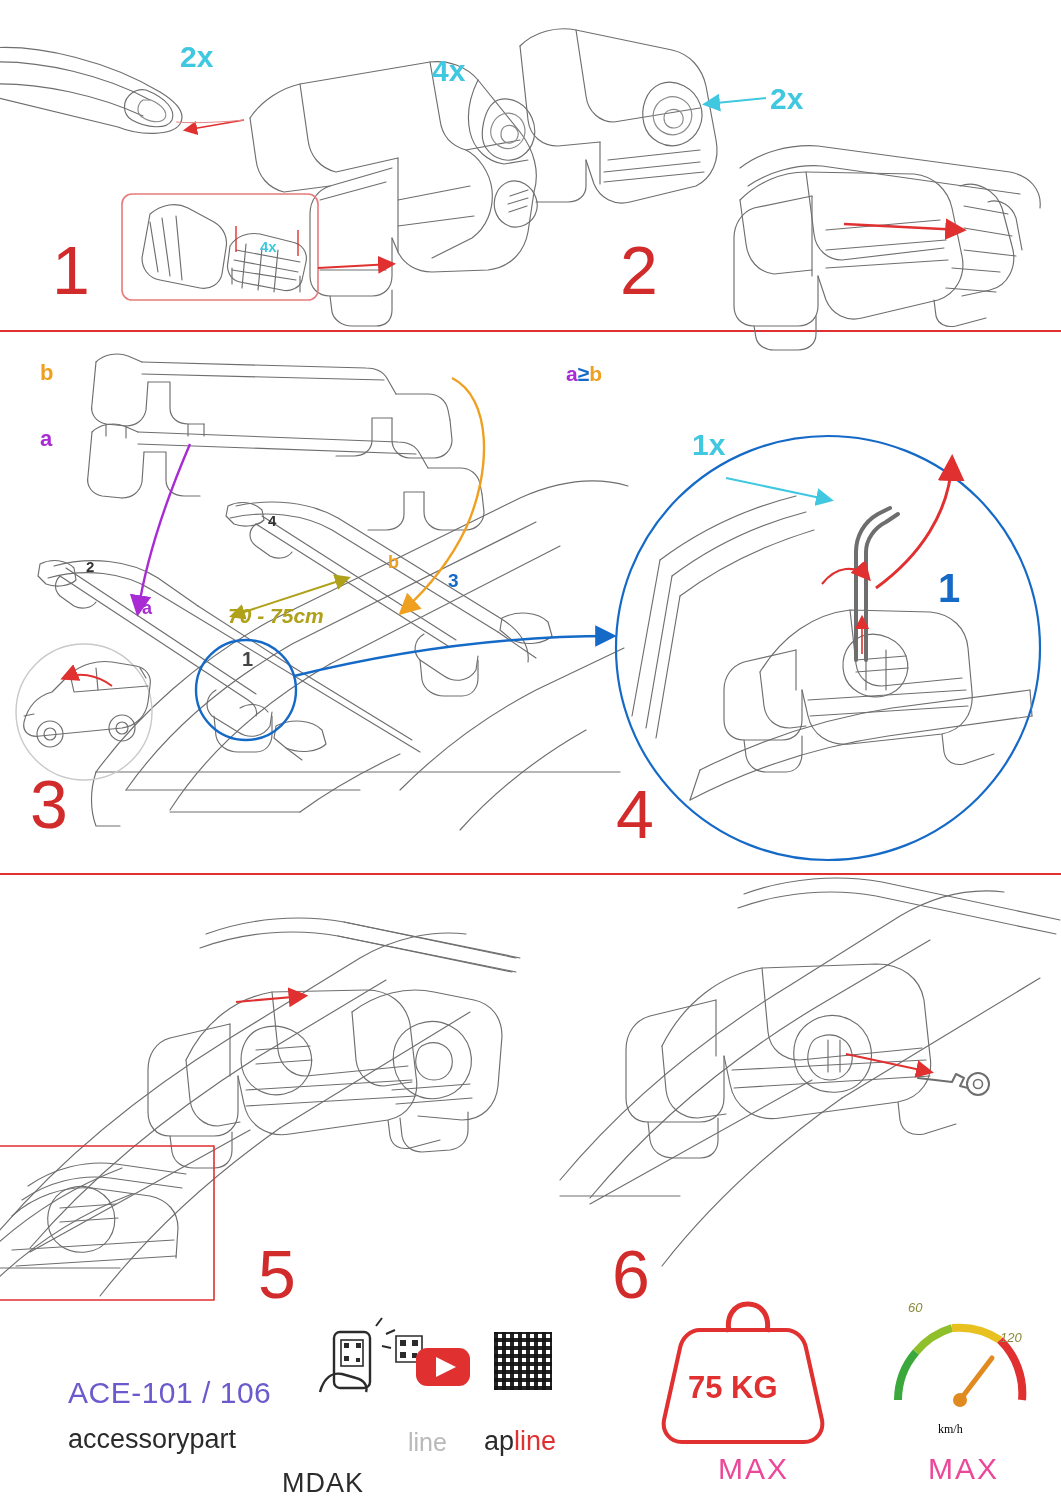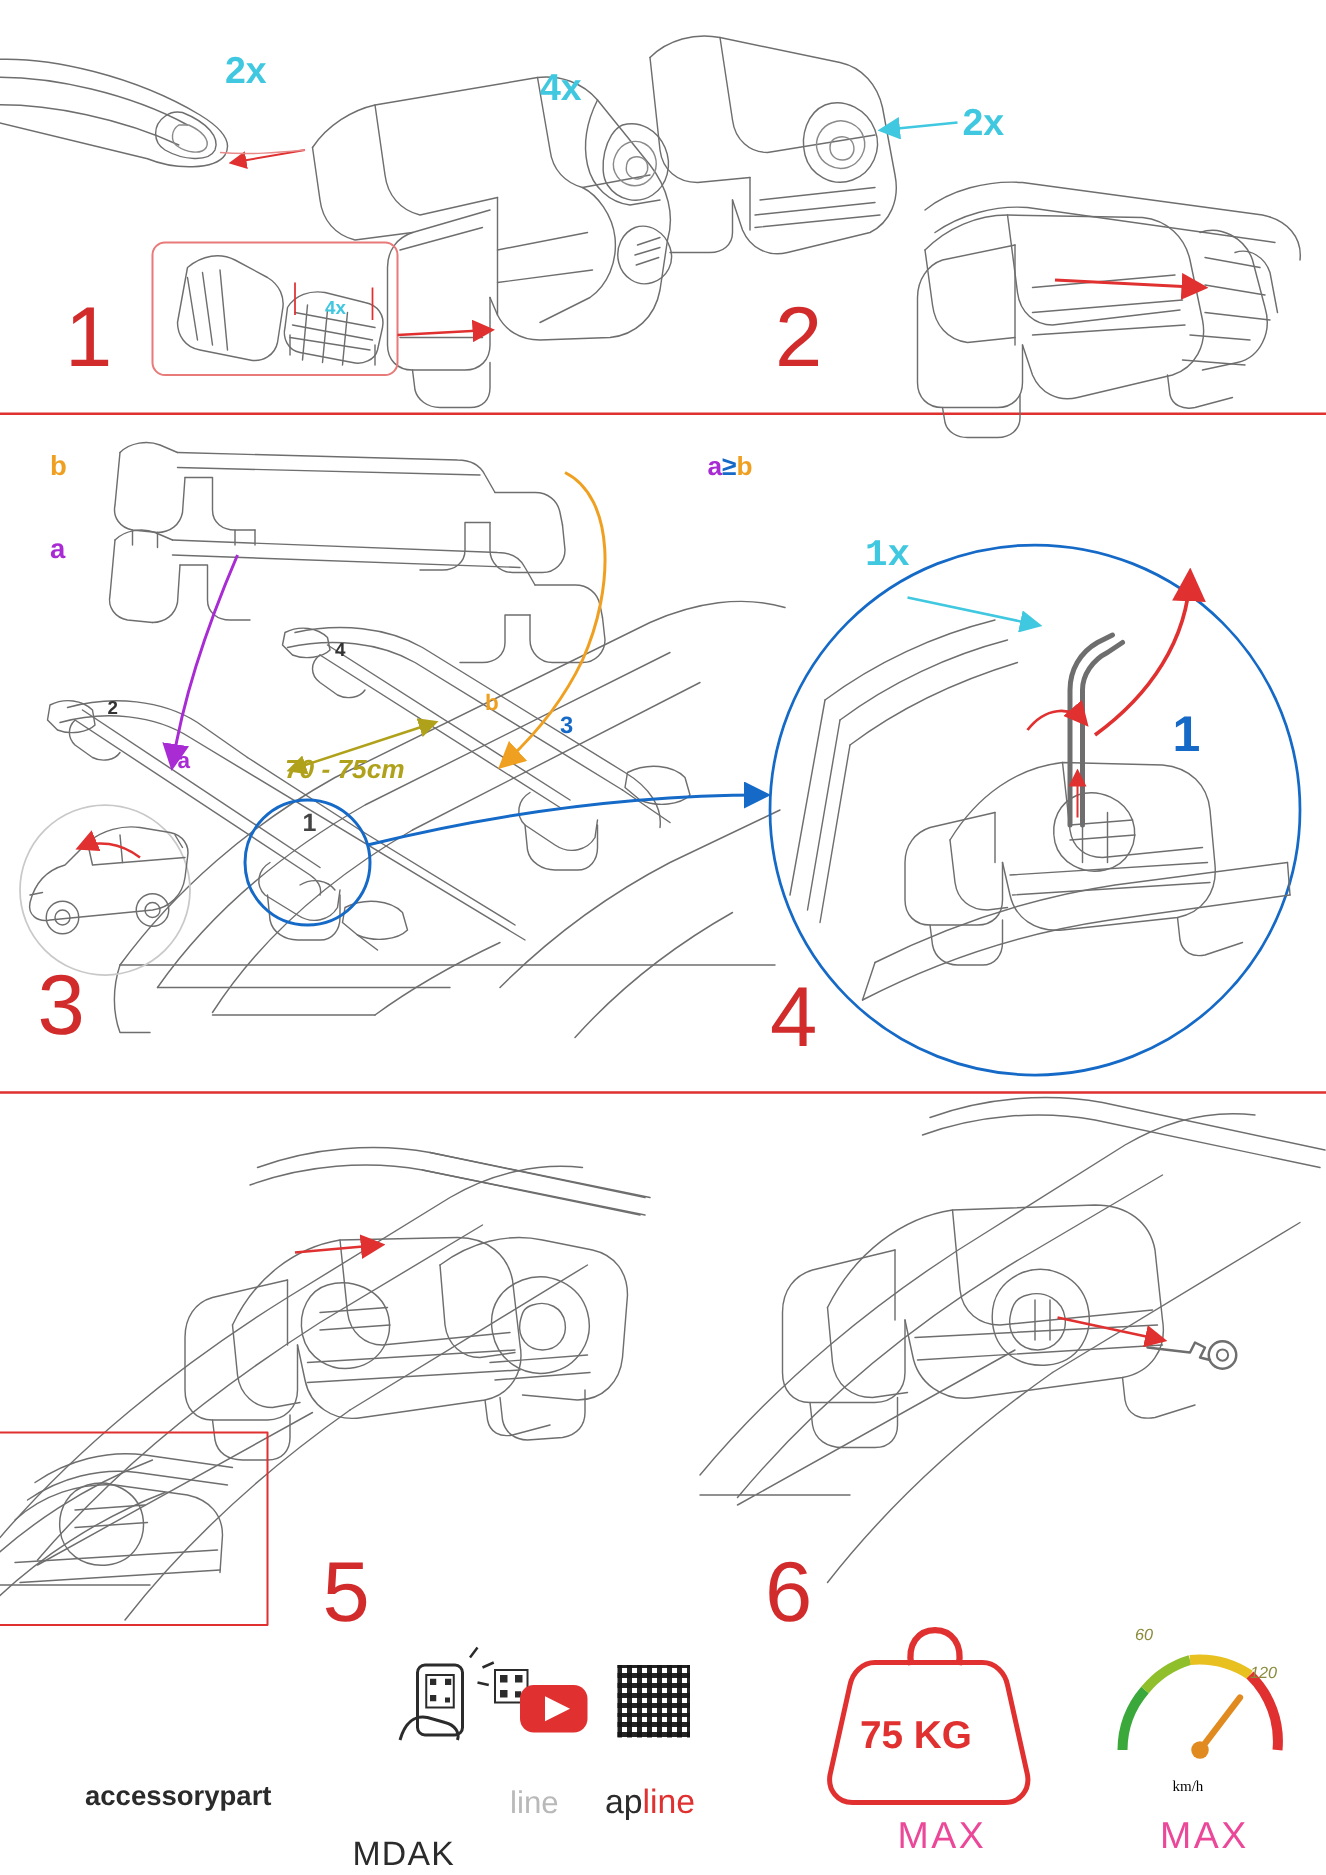--- a/index.html
+++ b/index.html
@@ -5,21 +5,21 @@
   html,body{margin:0;padding:0;background:#ffffff;}
   body{font-family:"Liberation Sans",sans-serif;color:#222;}
   #sheet{position:relative;width:1061px;height:1500px;overflow:hidden;background:#fff;}
   .divider{position:absolute;left:0;width:1061px;height:2px;background:#e03030;}
   .stepnum{position:absolute;font-family:"Liberation Sans",sans-serif;font-weight:400;color:#d22b2b;font-size:68px;line-height:1;}
   .qty{position:absolute;font-size:30px;font-weight:700;color:#3fc8e0;font-family:"Liberation Sans",sans-serif;}
   .lbl{position:absolute;font-size:22px;font-weight:700;font-family:"Liberation Sans",sans-serif;}
   .svgwrap{position:absolute;left:0;top:0;width:1061px;height:1500px;pointer-events:none;}
   .brand{position:absolute;}
   .brand-code{font-family:"Liberation Sans",sans-serif;font-size:30px;color:#6a5acd;letter-spacing:.5px;}
-  .brand-accessory{font-family:"Liberation Sans",sans-serif;font-size:22px;font-weight:700;color:#2b2b2b;}
+  .brand-accessory{font-family:"Liberation Sans",sans-serif;font-size:27px;font-weight:400;color:#2b2b2b;}
   .logo-mdak{font-family:"Liberation Sans",sans-serif;font-size:27px;color:#2b2b2b;letter-spacing:1px;margin-top:42px;}
   .logo-ipqi{font-family:"Liberation Sans",sans-serif;font-size:25px;color:#b9b9b9;}
   .logo-apline{font-family:"Liberation Sans",sans-serif;font-size:27px;color:#2b2b2b;}
   .logo-apline .line{color:#e03030;}
   .maxlabel{position:absolute;font-family:"Liberation Sans",sans-serif;font-size:30px;color:#ec4899;letter-spacing:2px;}
   .kgtext{position:absolute;font-family:"Liberation Sans",sans-serif;font-size:31px;font-weight:700;color:#e03030;}
   .dim-text{position:absolute;font-family:"Liberation Sans",sans-serif;font-style:italic;font-size:21px;font-weight:700;color:#b0a11a;}
   .ab-text{position:absolute;font-family:"Liberation Sans",sans-serif;font-size:21px;font-weight:700;}
   .num1234{position:absolute;font-family:"Liberation Sans",sans-serif;font-size:44px;font-weight:700;}
   .smallnum{position:absolute;font-family:"Liberation Sans",sans-serif;font-size:15px;font-weight:700;color:#333;}
@@ -341,38 +341,41 @@
   <div class="stepnum" style="left:620px;top:236px;">2</div>
   <div class="stepnum" style="left:30px;top:770px;">3</div>
   <div class="stepnum" style="left:616px;top:780px;">4</div>
   <div class="stepnum" style="left:258px;top:1240px;">5</div>
   <div class="stepnum" style="left:612px;top:1240px;">6</div>
 
   <div class="qty" style="left:180px;top:40px;">2x</div>
   <div class="qty" style="left:432px;top:54px;">4x</div>
   <div class="qty" style="left:260px;top:238px;font-size:15px;color:#3fc8e0;">4x</div>
   <div class="qty" style="left:770px;top:82px;">2x</div>
-  <div class="qty" style="left:692px;top:428px;font-family:Liberation Mono, monospace;">1x</div>
+  <div class="qty" style="left:692px;top:428px;">1x</div>
 
   <div class="lbl" style="left:40px;top:360px;color:#f0a020;">b</div>
   <div class="lbl" style="left:40px;top:426px;color:#a82bd4;">a</div>
   <div class="lbl" style="left:142px;top:598px;color:#a82bd4;font-size:18px;">a</div>
   <div class="lbl" style="left:388px;top:552px;color:#f0a020;font-size:18px;">b</div>
   <div class="dim-text" style="left:228px;top:604px;">70 - 75cm</div>
   <div class="smallnum" style="left:242px;top:648px;font-size:20px;color:#444;">1</div>
   <div class="smallnum" style="left:86px;top:558px;">2</div>
   <div class="smallnum" style="left:448px;top:570px;font-size:19px;color:#1569c7;">3</div>
   <div class="smallnum" style="left:268px;top:512px;">4</div>
 
   <div class="ab-text" style="left:566px;top:362px;">
     <span style="color:#a82bd4;">a</span><span style="color:#1569c7;">≥</span><span style="color:#f0a020;">b</span>
   </div>
 
   <div class="bignum-blue" style="left:938px;top:566px;">1</div>
 
+  <div class="brand" style="left:68px;top:1376px;">
+    <span class="brand-code">ACE-101 / 106</span>
+  </div>
   <div class="brand" style="left:68px;top:1424px;">
     <span class="brand-accessory">accessory</span><span class="brand-accessory part">part</span>
   </div>
   <div class="brand logo-mdak" style="left:282px;top:1426px;">MDAK</div>
   <div class="brand logo-ipqi" style="left:408px;top:1428px;">line</div>
   <div class="brand logo-apline" style="left:484px;top:1426px;">
     <span>ap</span><span class="line">line</span>
   </div>
 
   <div class="qr" style="left:494px;top:1332px;width:58px;height:58px;opacity:.92;"></div>

